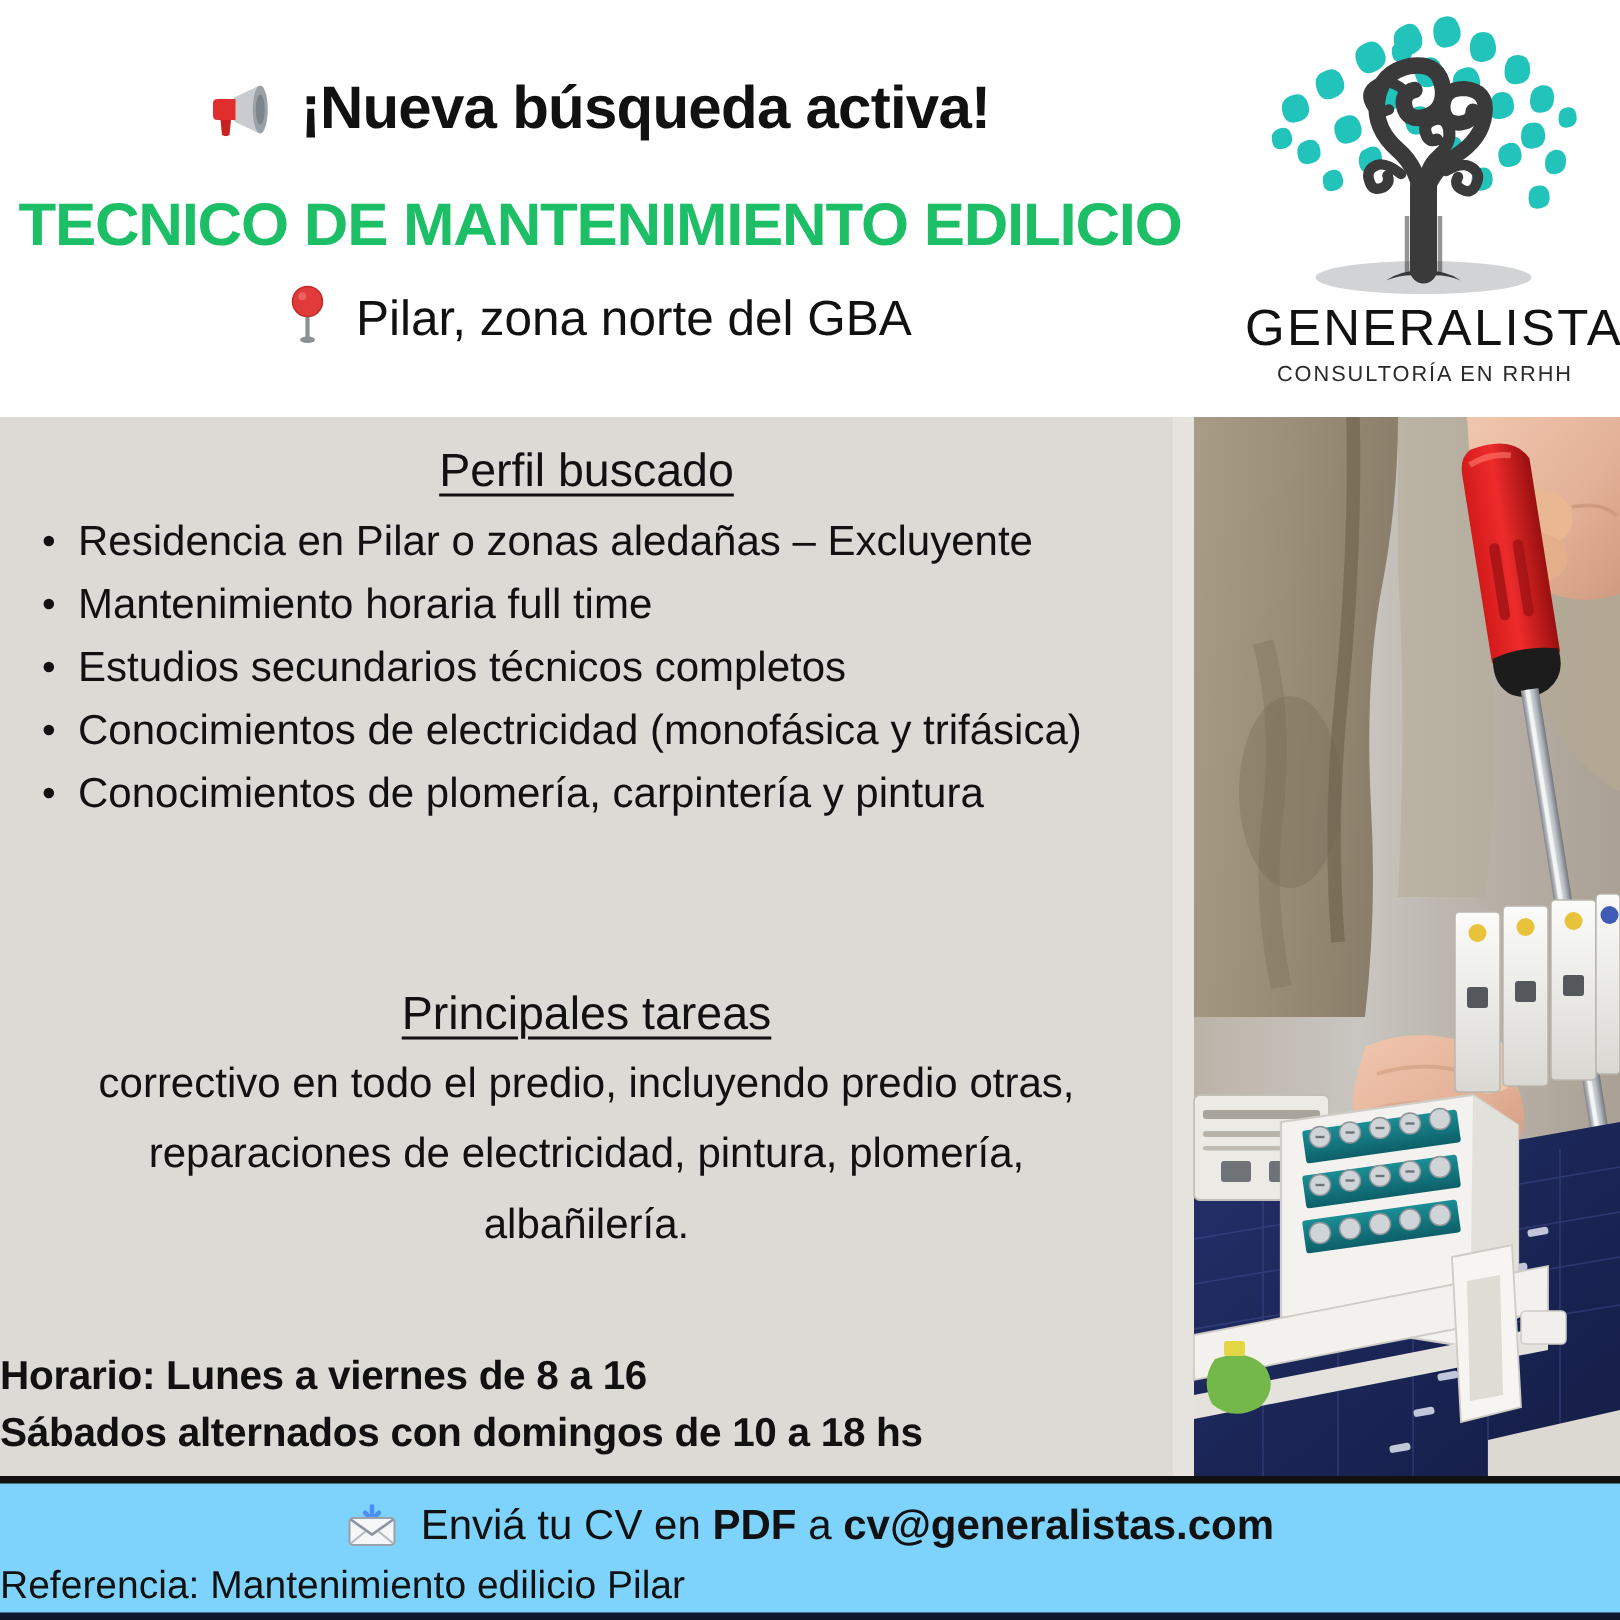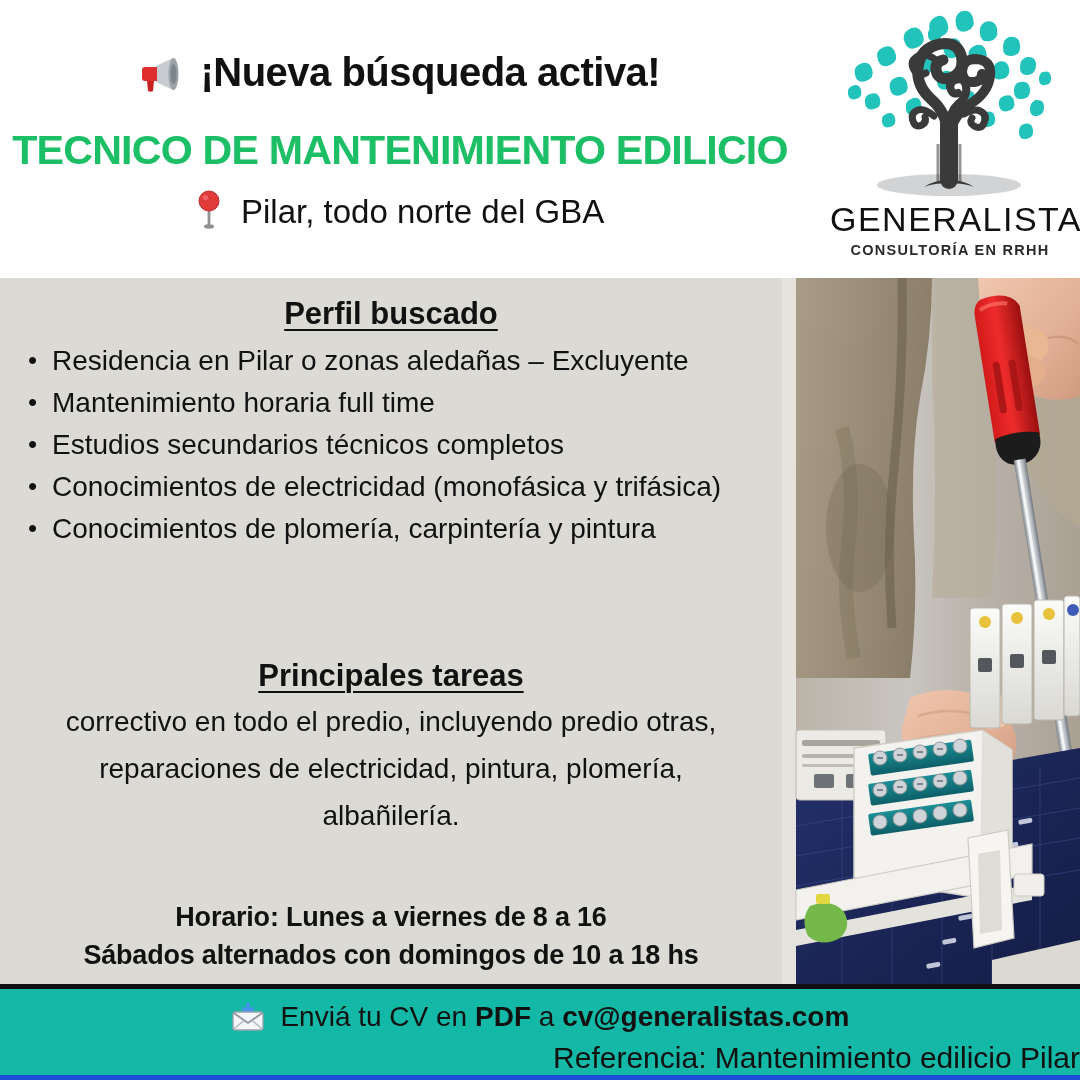--- a/index.html
+++ b/index.html
@@ -110,21 +110,21 @@
     font-weight: 400;
     letter-spacing: 1.5px;
     color: #111111;
   }
   .logo-tagline {
     position: absolute;
     left: 0; top: 238px;
     width: 240px;
     text-align: center;
     font-size: 14.5px;
-    font-weight: 700;
+    font-weight: 400;
     letter-spacing: 1.3px;
     color: #2a2a2a;
   }
 
   
   .body-area {
     position: absolute;
     left: 0; top: 278px;
     width: 1080px;
     height: 706px;
@@ -135,21 +135,21 @@
     position: absolute;
     left: 0; top: 0;
     width: 782px;
     height: 706px;
     color: #111111;
   }
 
   .section-heading {
     text-align: center;
     font-size: 31px;
-    font-weight: 700;
+    font-weight: 400;
     color: #111111;
     text-decoration: underline;
     text-underline-offset: 5px;
     text-decoration-thickness: 2px;
   }
 
   .bullets {
     list-style: none;
     margin: 0;
     padding: 0;
@@ -175,21 +175,21 @@
   .para {
     text-align: center;
     font-size: 28px;
     line-height: 47px;
     font-weight: 400;
     color: #111111;
     margin: 0;
   }
 
   .schedule-line {
-    text-align: center;
+    text-align: left;
     font-size: 27px;
     line-height: 38px;
     font-weight: 800;
     color: #111111;
     letter-spacing: -0.2px;
   }
 
   
   .photo {
     position: absolute;
@@ -202,23 +202,23 @@
   }
   .photo svg { display: block; }
 
   
   .footer {
     position: absolute;
     left: 0;
     top: 984px;
     width: 1080px;
     height: 96px;
-    background: #14b8a6;
+    background: #7dd3fc;
     border-top: 5px solid #111111;
-    border-bottom: 5px solid #1d4ed8;
+    border-bottom: 5px solid #0f172a;
     box-sizing: border-box;
   }
   .footer-line1 {
     position: absolute;
     left: 0; top: 12px;
     width: 1080px;
     text-align: center;
     font-size: 28px;
     color: #111111;
     white-space: nowrap;
@@ -226,22 +226,22 @@
   .footer-line1 .emoji-wrap {
     display: inline-block;
     vertical-align: -5px;
     margin-right: 8px;
   }
   .footer-line1 .b { font-weight: 800; }
   .footer-line2 {
     position: absolute;
     left: 0; top: 52px;
     width: 1080px;
-    text-align: right;
-    font-size: 30px;
+    text-align: left;
+    font-size: 26px;
     font-weight: 400;
     color: #111111;
     white-space: nowrap;
   }
   .inline { display: inline; }
 </style>
 </head>
 <body>
 
 <div id="poster">
@@ -268,21 +268,21 @@
       <div class="location">
         <span class="emoji-wrap">
           <svg width="26" height="40" viewBox="0 0 26 40">
             <rect x="11.6" y="16" width="2.8" height="20" fill="#8D9194"></rect>
             <ellipse cx="13" cy="36.5" rx="5" ry="2.2" fill="#8D9194"></ellipse>
             <circle cx="13" cy="11" r="10" fill="#E03A3A"></circle>
             <circle cx="13" cy="11" r="10" fill="none" stroke="#C42B2B" stroke-width="1"></circle>
             <circle cx="9.5" cy="7.5" r="2.6" fill="#EE6262"></circle>
           </svg>
         </span>
-        <span>Pilar, todo norte del GBA</span>
+        <span>Pilar, zona norte del GBA</span>
       </div>
 
     </div>
 
     <div class="logo">
       <div class="logo-mark">
         <svg width="222" height="196" viewBox="0 0 222 196">
 
           <ellipse cx="111" cy="181" rx="72" ry="11" fill="#C9CBCC" opacity="0.85"></ellipse>
 

